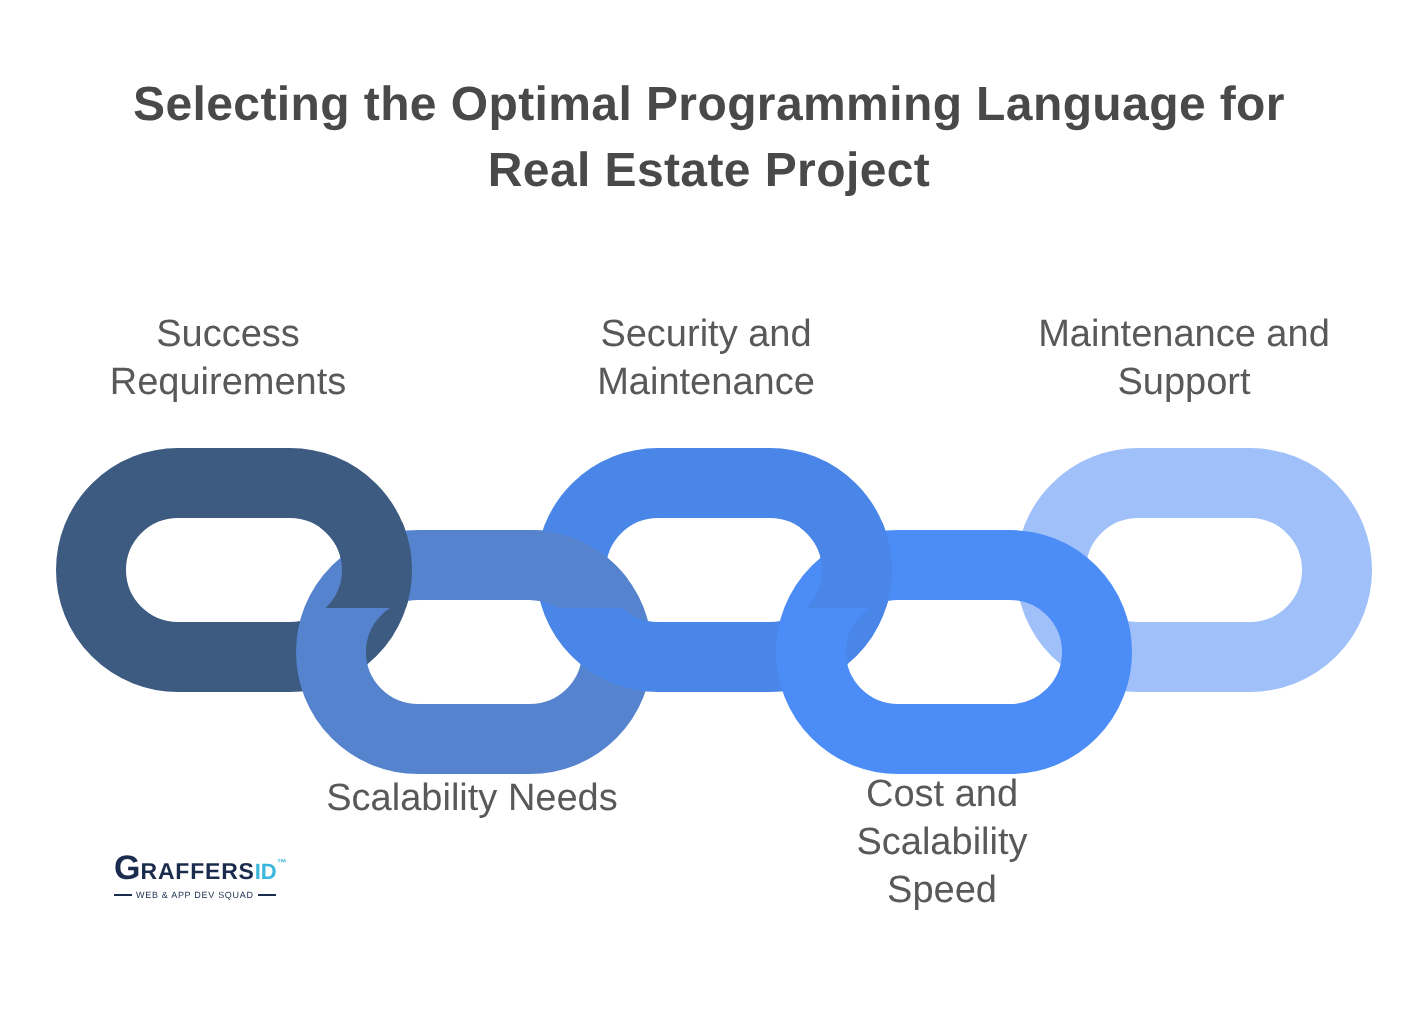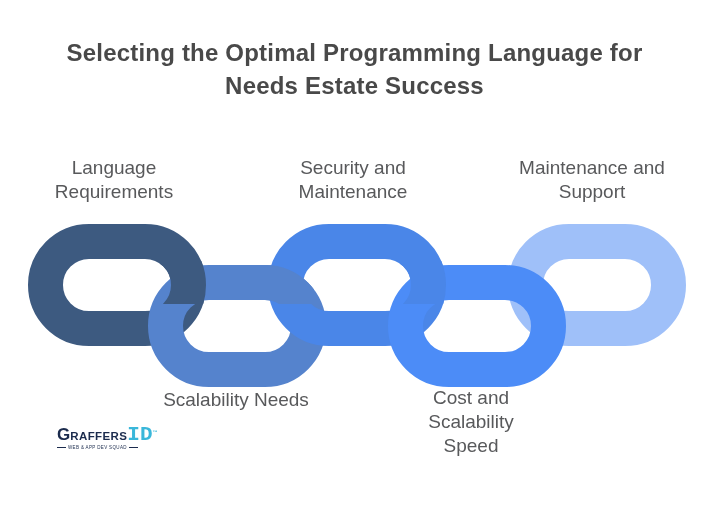--- a/index.html
+++ b/index.html
@@ -42,42 +42,42 @@
 
   
   .chain-svg { position: absolute; left: 0; top: 0; }
   .link { fill: none; stroke-width: 35; }
 
   
   .logo { position: absolute; left: 57px; top: 424px; width: 86px; }
   .brand { color: #1b2b4d; font-weight: bold; white-space: nowrap; line-height: 16px; }
   .brand .g    { font-size: 17px; }
   .brand .rest { font-size: 11.5px; letter-spacing: 0.4px; }
-  .brand .id   { font-size: 21px; color: #3ab7da; font-family: Liberation Mono, monospace; }
+  .brand .id   { font-size: 11px; color: #3ab7da; }
   .brand .mark { font-size: 5px; color: #3ab7da; vertical-align: super; }
   .tagline { display: flex; align-items: center; gap: 2px; margin-top: 1px; }
   .tagline .rule { flex: 0 0 9px; height: 1px; background: #1b2b4d; }
   .tagline .text {
     font-size: 4.5px;
     color: #1b2b4d;
     letter-spacing: 0.35px;
     white-space: nowrap;
   }
 </style>
 </head>
 <body>
 
 <div class="stage">
 
   <div class="title">
     <div>Selecting the Optimal Programming Language for</div>
-    <div>Needs Estate Success</div>
+    <div>Real Estate Project</div>
   </div>
 
-  <div class="label label-project">Language Requirements</div>
+  <div class="label label-project">Success Requirements</div>
   <div class="label label-security">Security and Maintenance</div>
   <div class="label label-maintenance">Maintenance and Support</div>
   <div class="label label-scalability">Scalability Needs</div>
   <div class="label label-cost">Cost and Scalability Speed</div>
 
   <svg class="chain-svg" width="709" height="505" viewBox="0 0 709 505">
     <defs>
       <clipPath id="clipA">
           <rect x="160" y="261" width="52" height="43"></rect>
         </clipPath>

